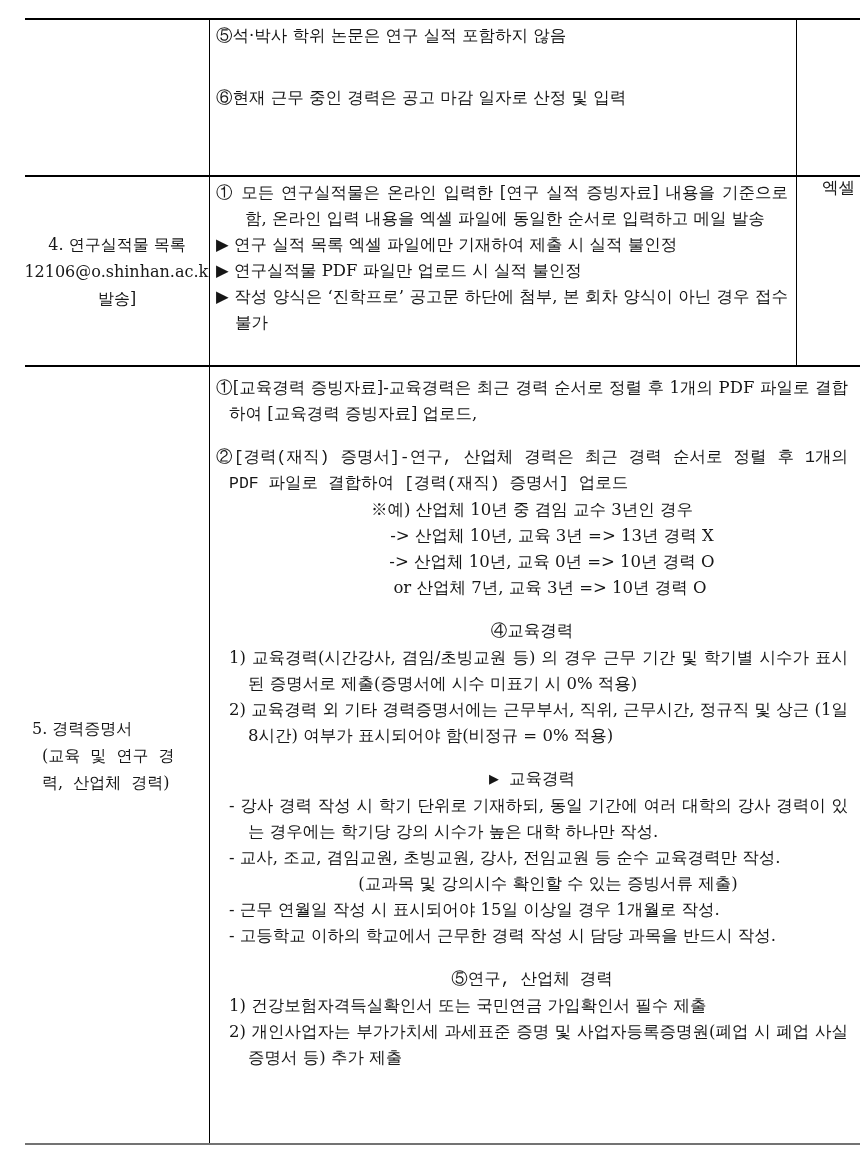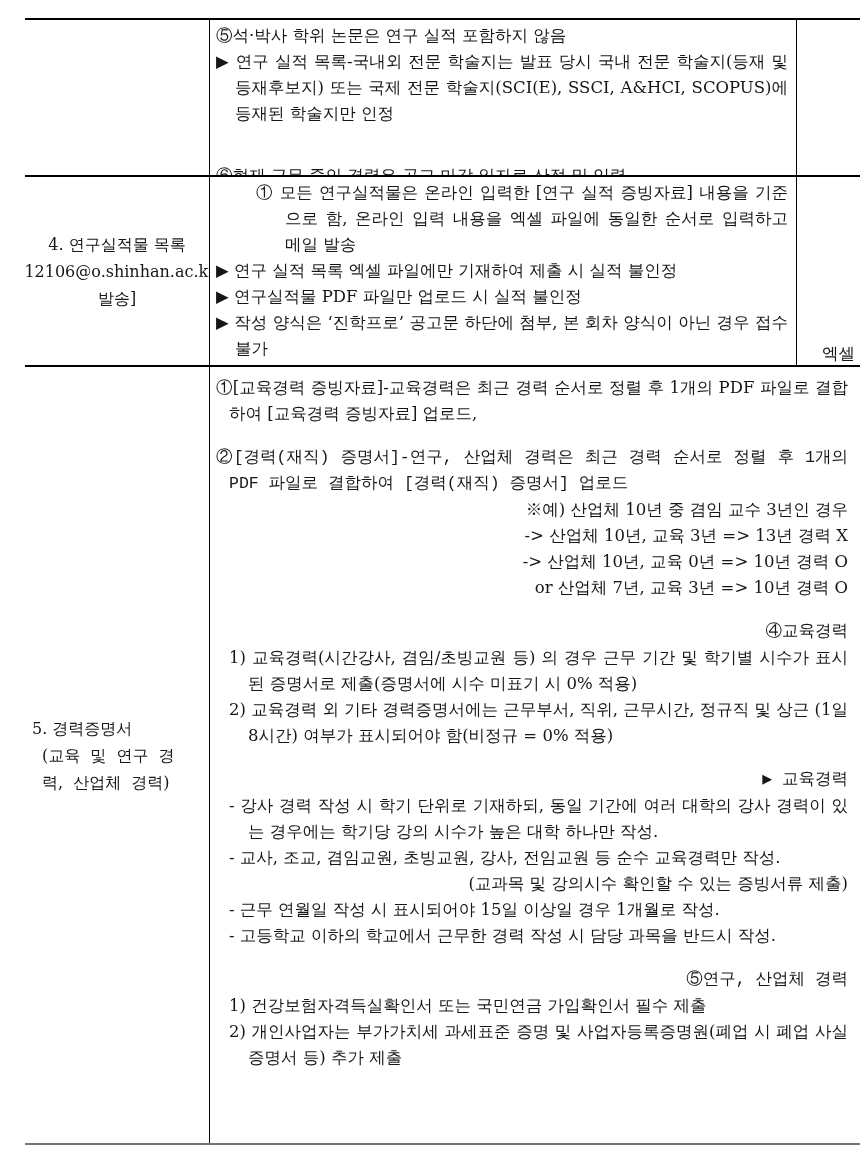--- a/index.html
+++ b/index.html
@@ -20,53 +20,52 @@
     display:flex;flex-direction:column;justify-content:center;
     font-size:16px;line-height:27px;padding:4px 3px;
   }
   .cell-label.centered{align-items:center;text-align:center;}
   .cell-content{
     flex:1 1 auto;padding:3px 8px 3px 6px;
     font-size:16.5px;line-height:26px;
   }
   .cell-type{
     width:64px;flex:none;border-left:1px solid #000;
-    display:flex;align-items:flex-end;justify-content:center;
+    display:flex;align-items:flex-start;justify-content:center;
     font-size:16.5px;
     padding-left:20px;
   }
   .row-a{height:155px;}
   .row-b{height:188px;}
   .row-c{height:776px;}
   .row-c .cell-content{padding-top:8px;padding-right:12px;}
   .p{margin:0;text-align:justify;word-break:break-all;}
-  .p.nj{text-align:right;}
+  .p.nj{text-align:center;}
   .hang-bullet{padding-left:19px;text-indent:-19px;}   
-  .hang-num{padding-left:29px;text-indent:-29px;margin-left:40px;}      
+  .hang-num{padding-left:29px;text-indent:-29px;}      
   .hang-sm{padding-left:13px;text-indent:-13px;}       
   .ind-arrow{padding-left:40px;}
   .ind-or{padding-left:36px;}
   .li1{padding-left:32px;text-indent:-19px;}           
   .ind2{padding-left:32px;}                            
   .mt{margin-top:36px;}                                
   .mtc{margin-top:18px;font-family:Liberation Mono, monospace;}                               
   .label-line{margin:0;}
   .label-indent{padding-left:14px;word-spacing:5px;text-align:left;align-self:flex-start;}
   .label-first{align-self:flex-start;padding-left:4px;}
 </style>
 </head>
 <body>
 
 <div class="doc-table">
 
   <div class="trow row-a">
     <div class="cell cell-label"></div>
     <div class="cell cell-content">
       <p class="p">⑤석·박사 학위 논문은 연구 실적 포함하지 않음</p>
-      <p class="p hang-bullet">▶ 연구 실적 목록-국내외 전문 학술지는 발표 당시 국내 전문 학술지(등재 및 등재후보지) 또는 국제 전문 학술지(SCI(E), SSCI, A&amp;HCI, SCOPUS)에 등재된 학술지만 인정</p>
       <p class="p mt">⑥현재 근무 중인 경력은 공고 마감 일자로 산정 및 입력</p>
     </div>
     <div class="cell cell-type"></div>
   </div>
 
   <div class="trow row-b">
     <div class="cell cell-label centered">
       <p class="label-line">4. 연구실적물 목록</p>
       <p class="label-line">[12106@o.shinhan.ac.kr</p>
       <p class="label-line">발송]</p>

